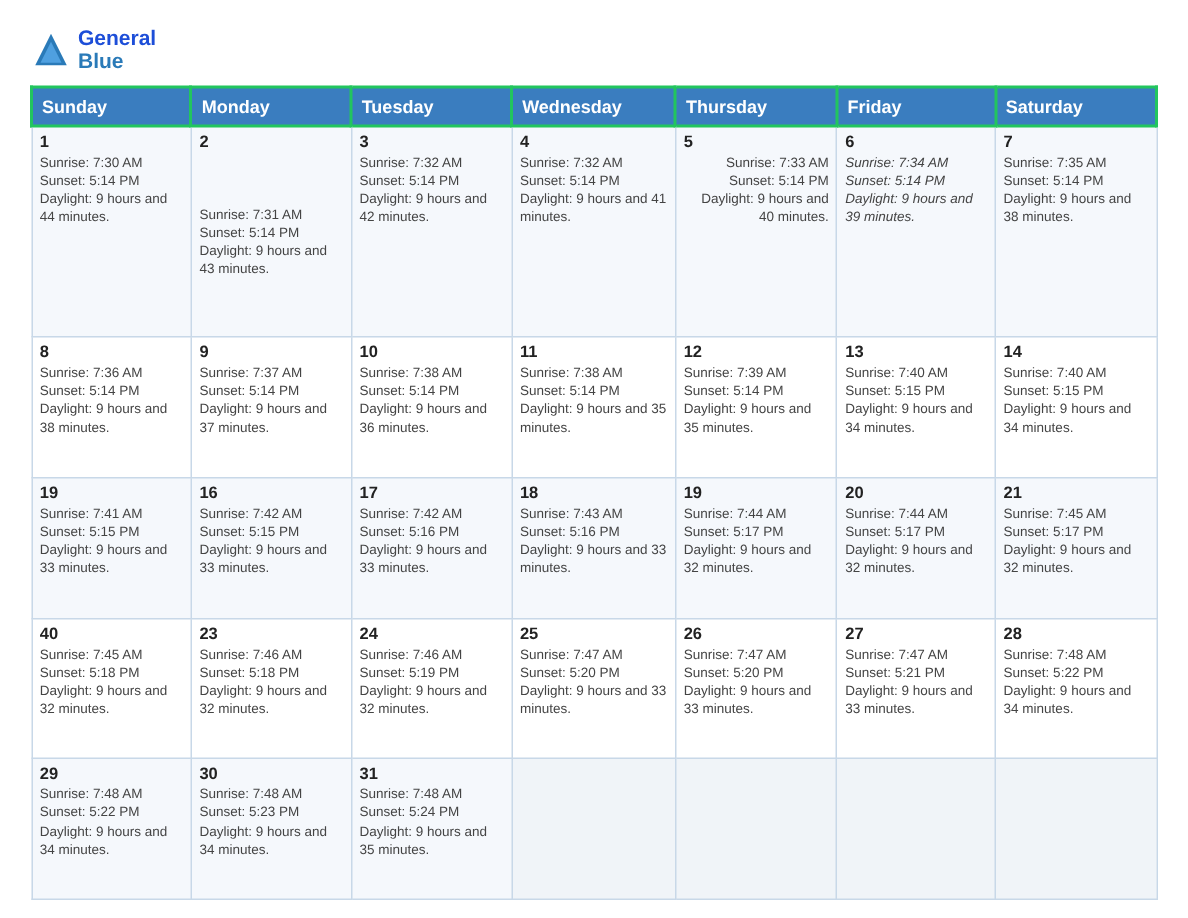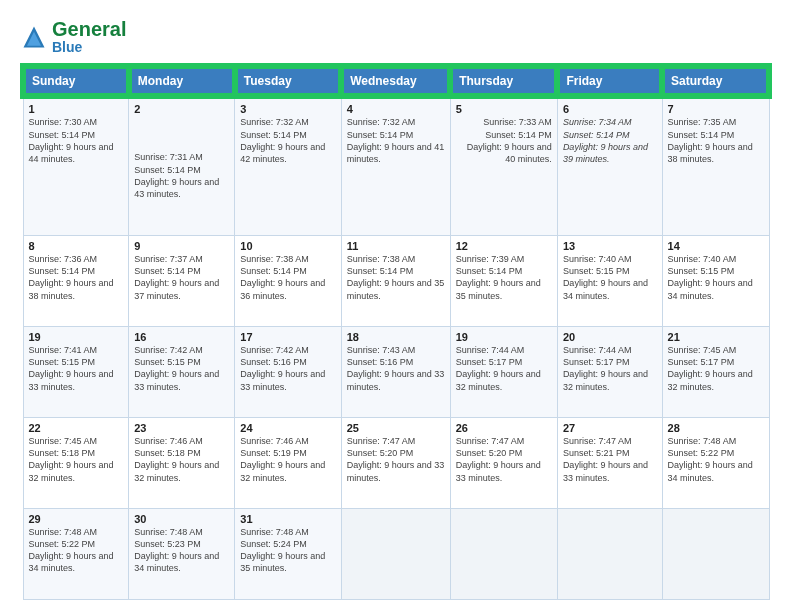--- a/index.html
+++ b/index.html
@@ -27,23 +27,23 @@
       display: flex;
       align-items: center;
       gap: 4px;
     }
     .logo-text {
       display: flex;
       flex-direction: column;
       line-height: 1.1;
     }
     .logo-general {
-      font-size: 20px;
+      font-size: 14px;
       font-weight: bold;
-      color: #15803d;
+      color: #1d4ed8;
     }
     .logo-blue {
       font-size: 14px;
       font-weight: bold;
       color: #2a7ab8;
     }
     .logo-icon {
       width: 28px;
       height: 28px;
     }
@@ -64,21 +64,21 @@
       border-collapse: collapse;
       flex: 1;
     }
     .calendar-table thead tr th {
       background: #3a7dbf;
       color: #fff;
       font-size: 12px;
       font-weight: bold;
       padding: 5px 6px;
       text-align: left;
-      border: 6px solid #22c55e;
+      border: 2px solid #22c55e;
     }
     .calendar-table tbody tr td {
       border: 1px solid #c8d8e8;
       vertical-align: top;
       padding: 4px 5px;
       font-size: 9.5px;
       color: #333;
       background: #fff;
       width: 113px;
     }
@@ -263,21 +263,21 @@
           </td>
           <td>
             <span class="day-num">21</span>
             <div class="day-info" style="white-space: pre-line;">Sunrise: 7:45 AM
 Sunset: 5:17 PM
 Daylight: 9 hours and 32 minutes.</div>
           </td>
         </tr>
         <tr>
           <td>
-            <span class="day-num">22</span>
+            <span class="day-num">40</span>
             <div class="day-info" style="white-space: pre-line;">Sunrise: 7:45 AM
 Sunset: 5:18 PM
 Daylight: 9 hours and 32 minutes.</div>
           </td>
           <td>
             <span class="day-num">23</span>
             <div class="day-info" style="white-space: pre-line;">Sunrise: 7:46 AM
 Sunset: 5:18 PM
 Daylight: 9 hours and 32 minutes.</div>
           </td>

